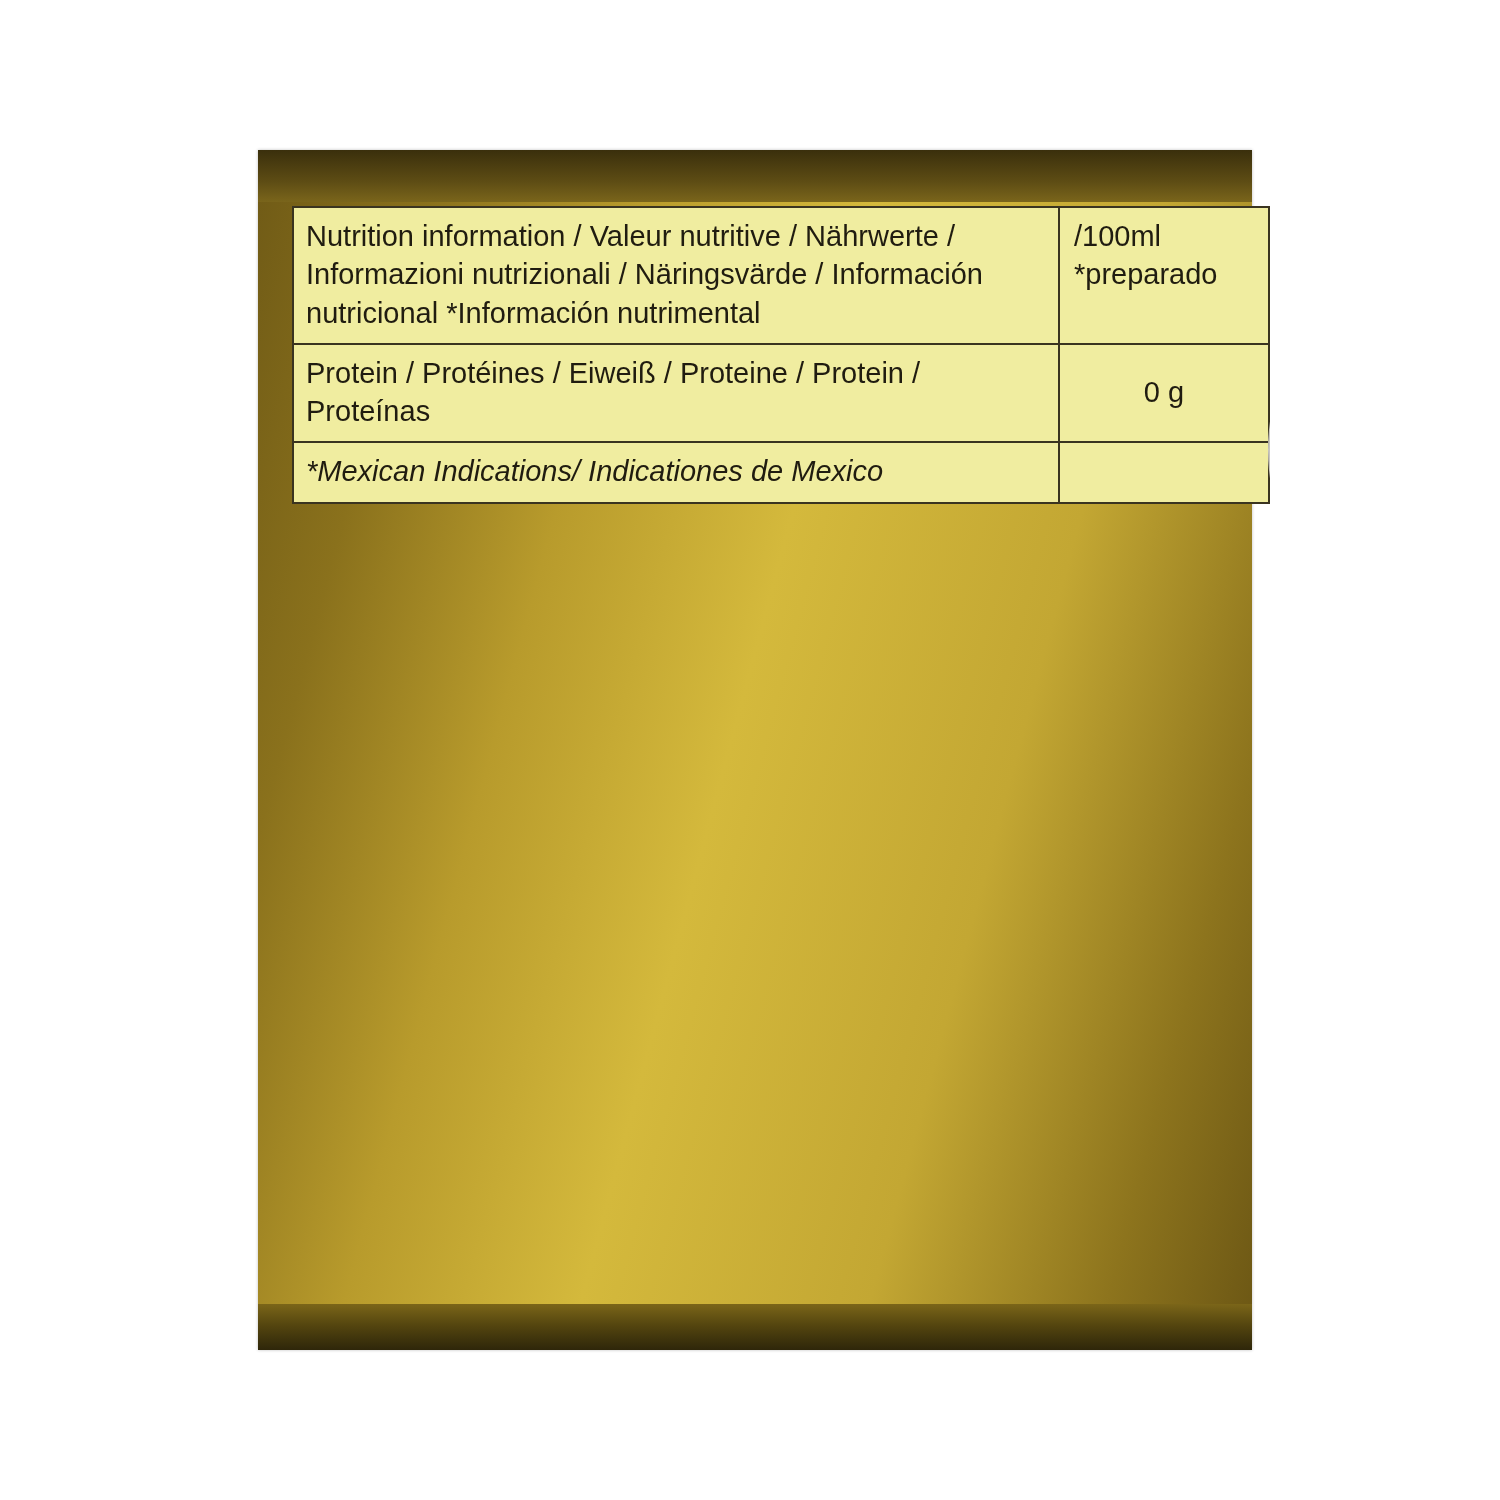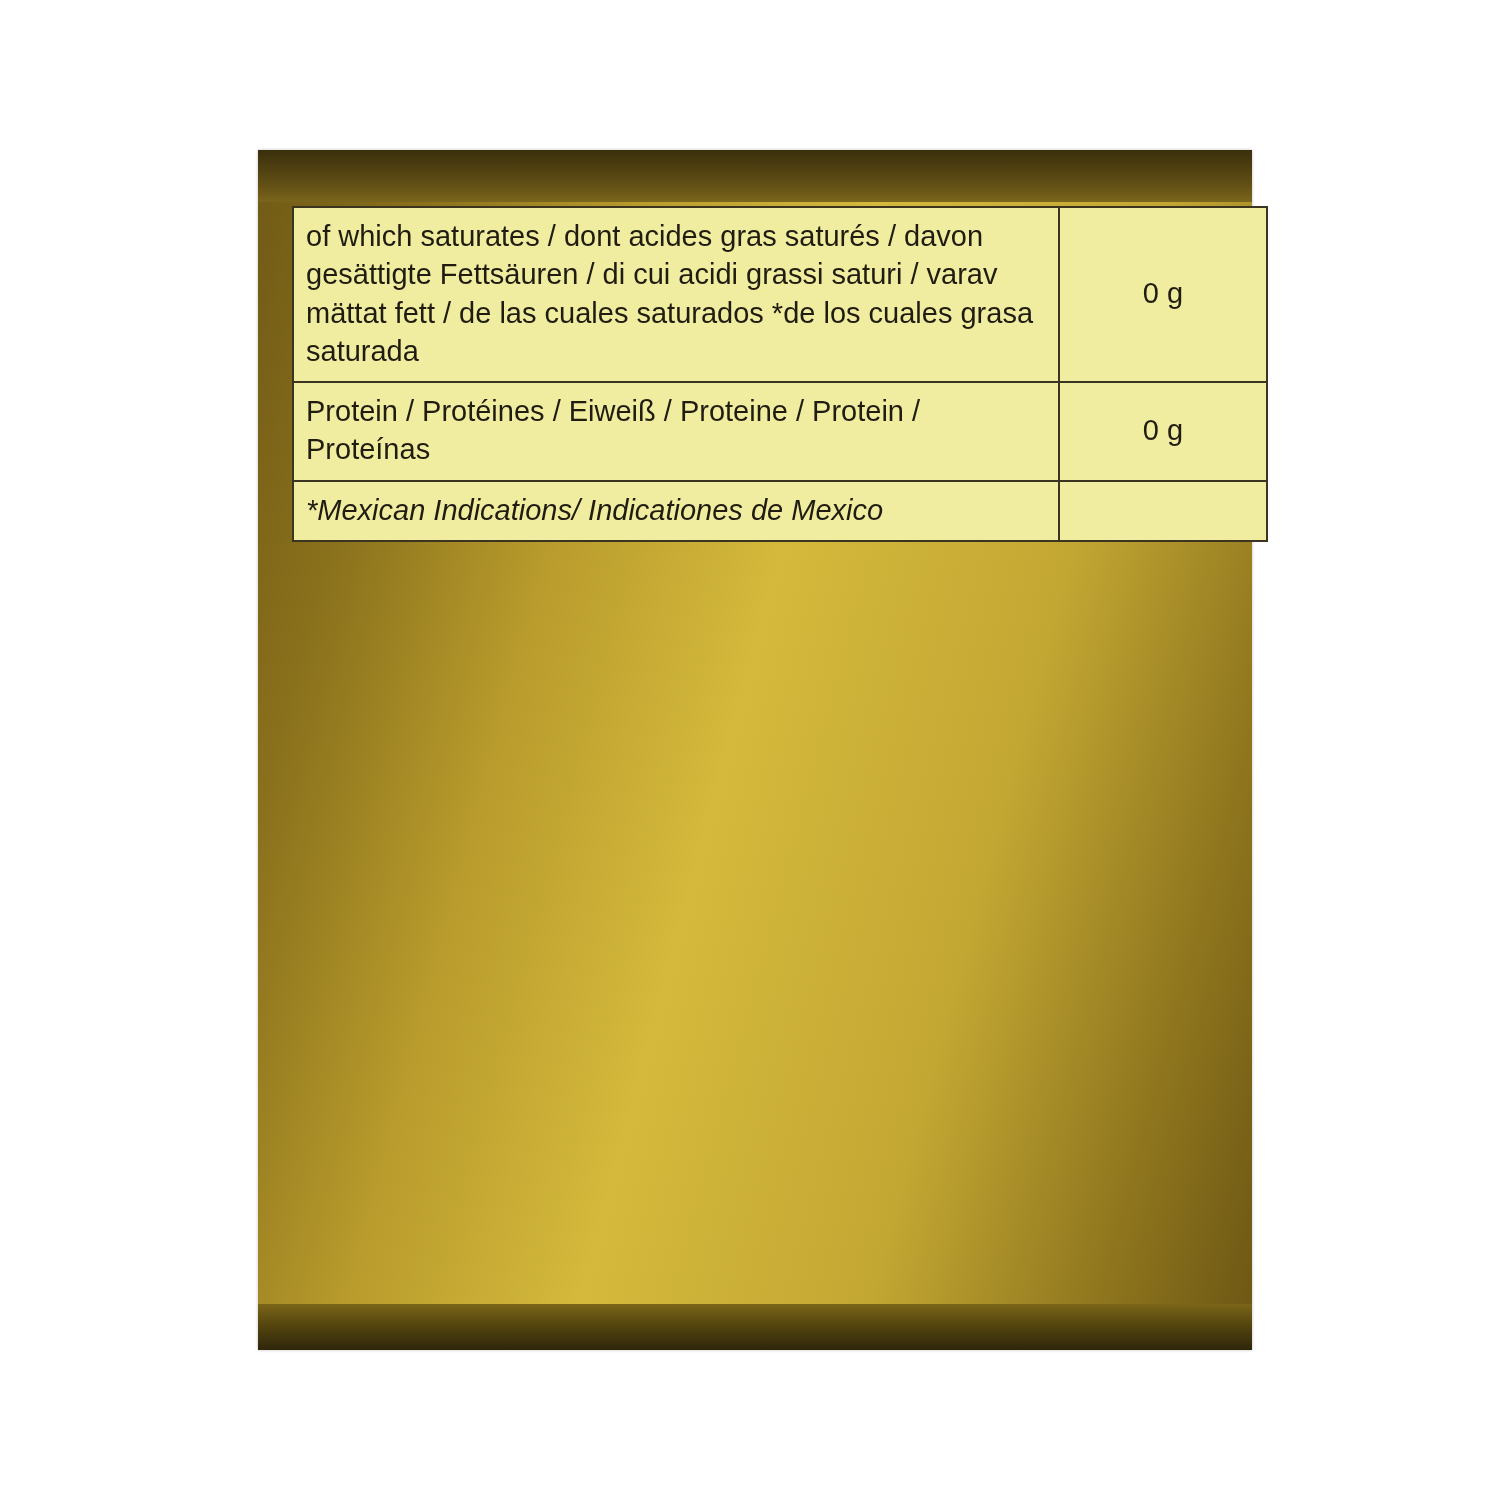--- a/index.html
+++ b/index.html
@@ -122,27 +122,27 @@
 </style>
 </head>
 <body>
 
 <div id="package-panel">
   <div id="panel-top-edge"></div>
   <div id="panel-bottom-edge"></div>
 
   <table id="nutrition-table">
     <tbody>
+      <tr class="header">
+        <td class="label">Nutrition information / Valeur nutritive / Nährwerte / Informazioni nutrizionali / Näringsvärde / Información nutricional *Información nutrimental</td>
+        <td class="value header-val">/100ml *preparado</td>
+      </tr>
 
 
 
-      <tr>
-        <td class="label">of which saturates / dont acides gras saturés / davon gesättigte Fettsäuren / di cui acidi grassi saturi / varav mättat fett / de las cuales saturados *de los cuales grasa saturada</td>
-        <td class="value">0 g</td>
-      </tr>
 
 
 
       <tr>
         <td class="label">Protein / Protéines / Eiweiß / Proteine / Protein / Proteínas</td>
         <td class="value">0 g</td>
       </tr>
 
 
 

